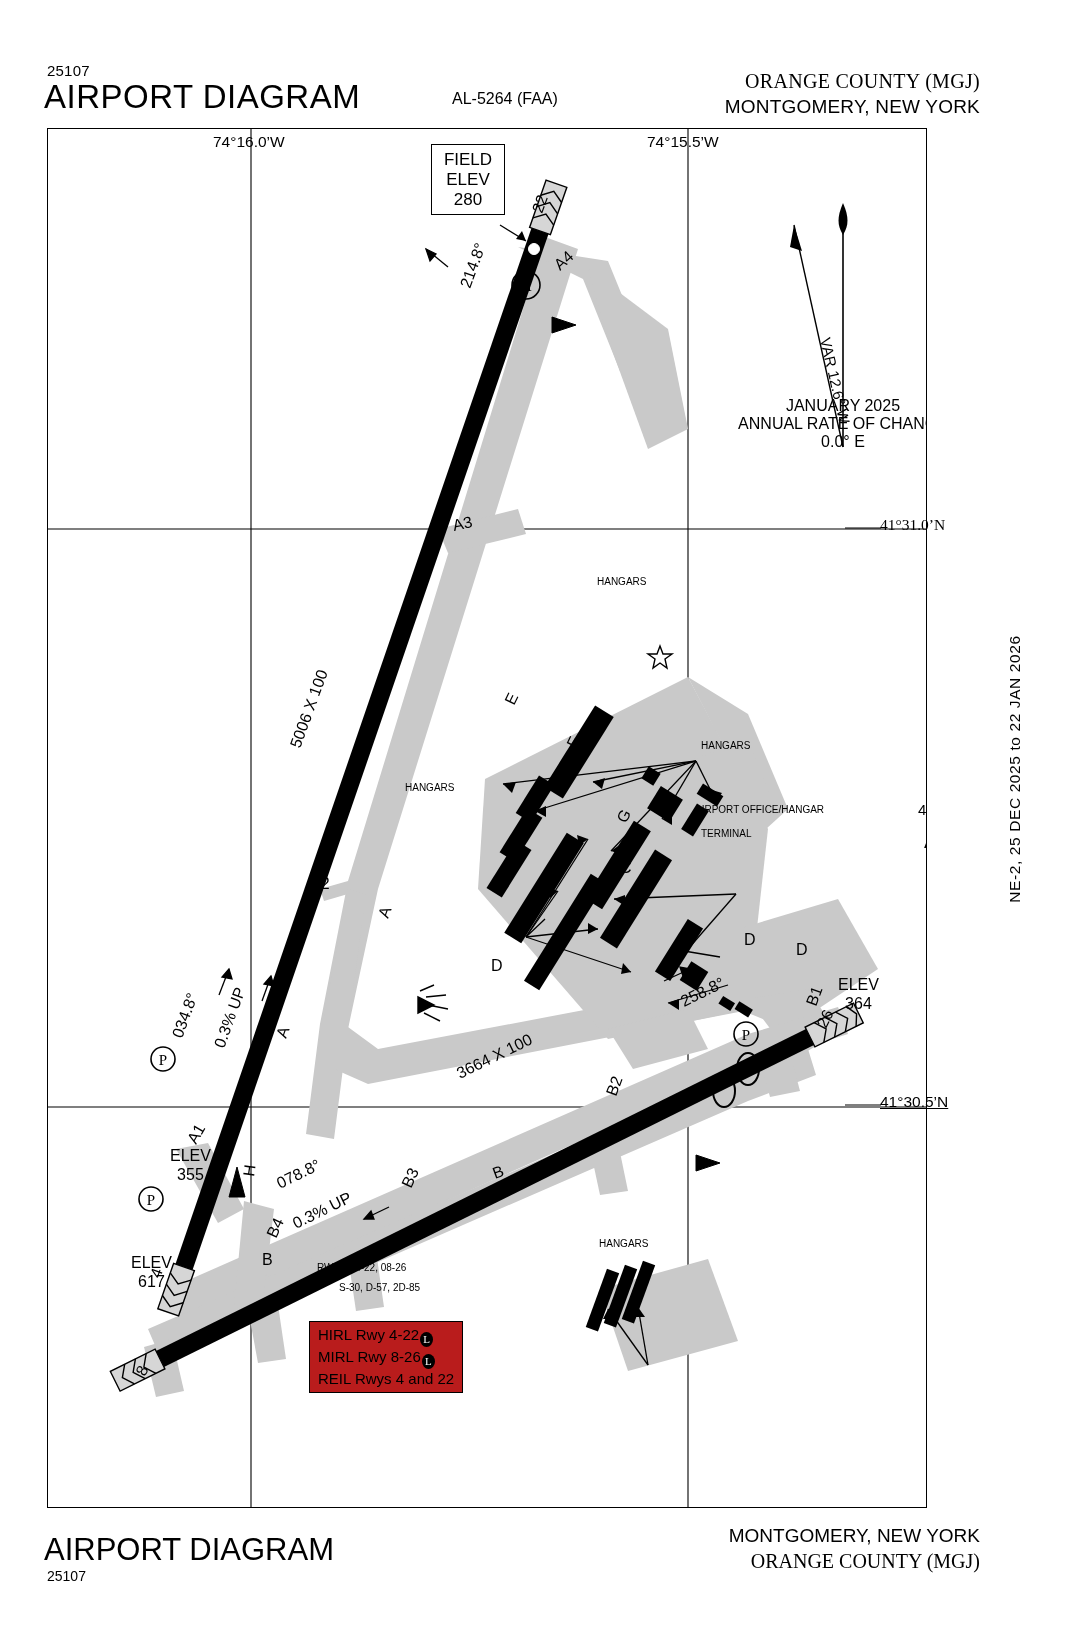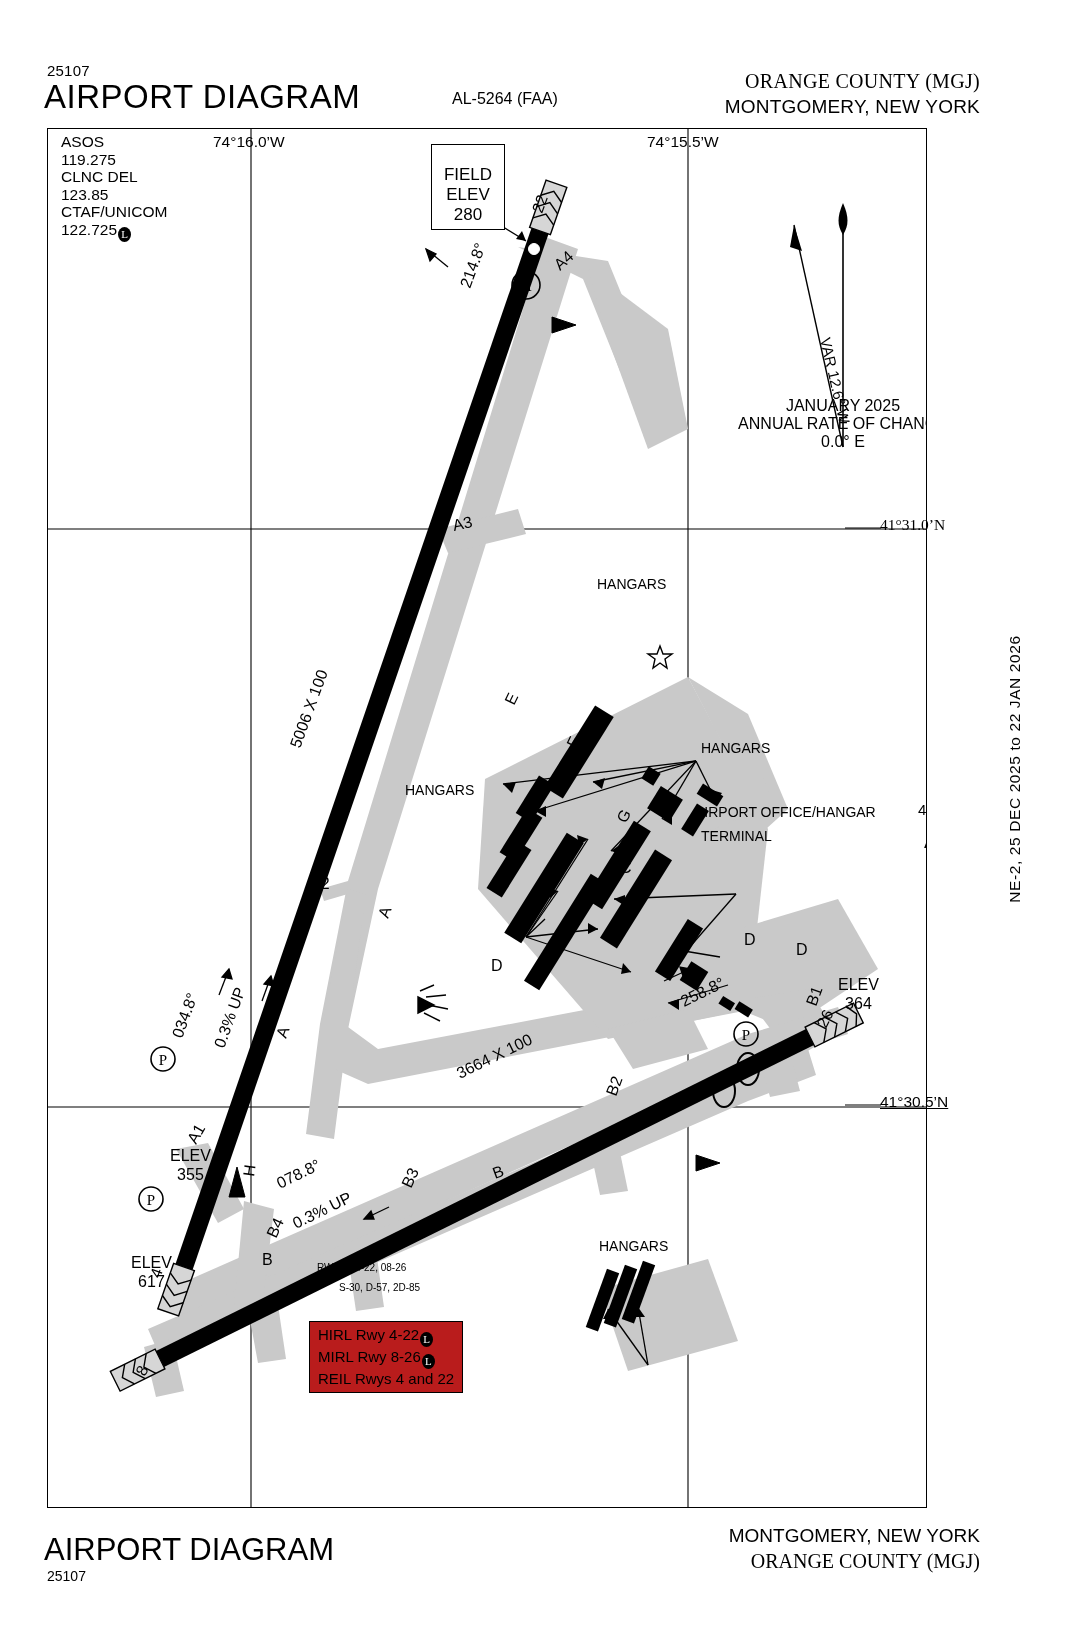--- a/index.html
+++ b/index.html
@@ -39,28 +39,28 @@
   #comms{left:60px;top:130px;font-size:15.5px;line-height:17.5px;}
   #comms div{white-space:nowrap;}
 
   
   .coordlabel{font-size:15.5px;white-space:nowrap;}
   #lon-1{left:212px;top:131px;}
   #lon-2{left:646px;top:131px;}
 
   
   #field-elev-box{left:430px;top:143px;width:72px;border:1.7px solid #000;
-      text-align:center;font-size:17px;line-height:20px;padding:20px 0 4px 0;background:#fff;}
+      text-align:center;font-size:17px;line-height:20px;padding:5px 0 4px 0;background:#fff;}
 
   
   #var-text{left:714px;top:396px;width:260px;text-align:center;
       font-size:16px;line-height:18px;}
 
   
-  .anno{font-size:14px;white-space:nowrap;}
+  .anno{font-size:10px;white-space:nowrap;}
 
   .elevlabel{font-size:16px;line-height:19px;text-align:center;white-space:nowrap;}
 
   
   #rwys-note{left:316px;top:1257px;font-size:10px;line-height:20px;}
   #rwys-note .l2{padding-left:22px;}
 
   
   #lighting-box{left:308px;top:1320px;border:1.6px solid #000;background:#b91c1c;
       padding:3px 8px 4px 8px;font-size:15px;line-height:19px;}
@@ -339,30 +339,20 @@
       <line x1="616" y1="852" x2="642" y2="840"></line>
       <polygon points="642,840 632,838 635,847"></polygon>
       <line x1="378" y1="120" x2="400" y2="138"></line>
       <polygon points="378,120 388,125 382,132"></polygon>
     </g>
   </svg>
 
   <div class="abs nosel coordlabel" id="lon-1" style="left:165px;top:4px;">74°16.0’W</div>
   <div class="abs nosel coordlabel" id="lon-2" style="left:599px;top:4px;">74°15.5’W</div>
 
-  <div class="abs nosel" id="comms" style="left:13px;top:4px;">
-    <div>ASOS</div>
-    <div>119.275</div>
-    <div>CLNC DEL</div>
-    <div>123.85</div>
-    <div>CTAF/UNICOM</div>
-    <div>
-      <span>122.725</span><span class="lamp">L</span>
-    </div>
-  </div>
 
   <div class="abs nosel" id="field-elev-box" style="left:383px;top:15px;">
     <div>FIELD</div>
     <div>ELEV</div>
     <div>280</div>
   </div>
 
   <svg class="abs" style="left:690px;top:60px;" width="160" height="280">
 
     <line x1="105" y1="30" x2="105" y2="258" stroke="#000" stroke-width="1.6"></line>

